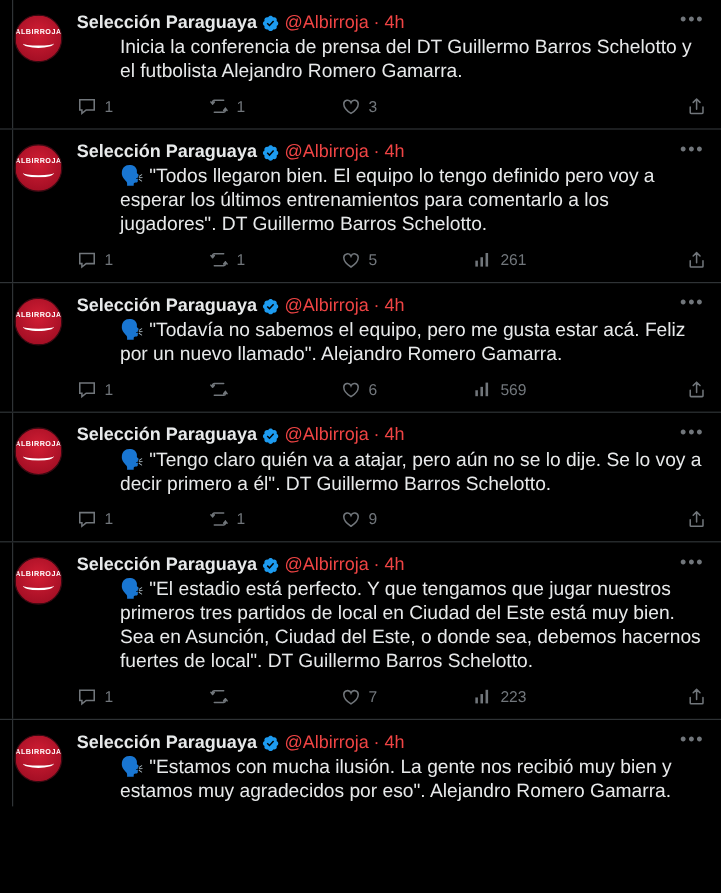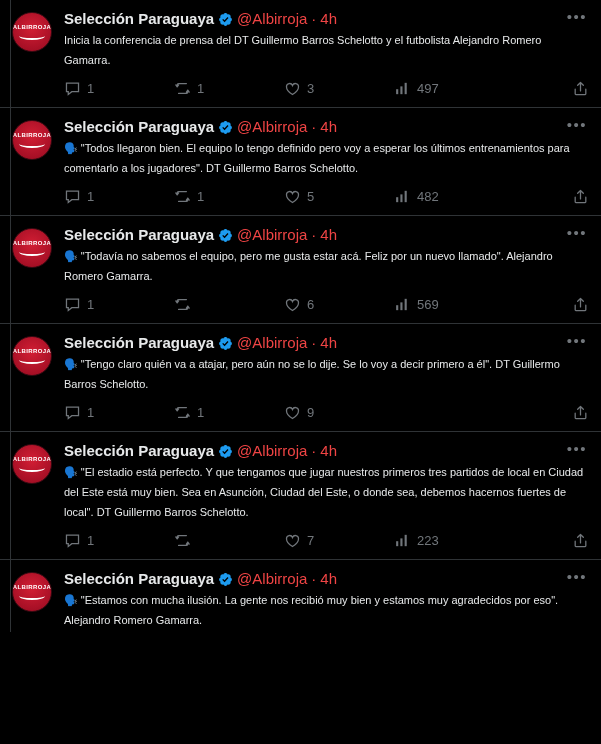--- a/index.html
+++ b/index.html
@@ -102,26 +102,27 @@
     right: 0;
     top: 0;
     color: #71767b;
     font-size: 15px;
     line-height: 14px;
     letter-spacing: 1.5px;
     padding: 0 2px;
     cursor: pointer;
   }
   .text {
-    font-size: 11px;
+    font-size: 16px;
     line-height: 20px;
     color: #e7e9ea;
     margin-top: 2px;
     white-space: pre-wrap;
     word-wrap: break-word;
+    margin-left: 36px;
   }
   .actions {
     display: flex;
     align-items: center;
     margin-top: 10px;
     margin-bottom: 8px;
     color: #71767b;
     font-size: 13px;
   }
   .action {
@@ -181,31 +182,86 @@
             <span class="count">1</span>
           </div>
           <div class="action a-like">
             <span>
               <svg viewBox="0 0 24 24" width="17" height="17">
                 <path fill="none" stroke="#71767b" stroke-width="1.8" d="M12 20.5S3.5 15.3 3.5 9.4a4.4 4.4 0 0 1 8.5-1.6 4.4 4.4 0 0 1 8.5 1.6c0 5.9-8.5 11.1-8.5 11.1z"></path>
               </svg>
             </span>
             <span class="count">3</span>
           </div>
+          <div class="action a-share">
+            <span>
+              <svg viewBox="0 0 24 24" width="17" height="17">
+                <path fill="none" stroke="#71767b" stroke-width="1.8" stroke-linecap="round" stroke-linejoin="round" d="M12 15.5V3.5m0 0L8 7.5M12 3.5l4 4M4.5 13v6.5a1 1 0 0 0 1 1h13a1 1 0 0 0 1-1V13"></path>
+              </svg>
+            </span>
+          </div>
+        </div>
+      </div>
+    </div>
+    <div class="tweet">
+      <div class="thread-line"></div>
+      <div class="avatar-col">
+        <div class="avatar">
+          <div class="avatar-text">ALBIRROJA</div>
+          <div class="avatar-swoosh"></div>
+        </div>
+      </div>
+      <div class="body-col">
+        <div class="head-row">
+          <span class="name">Selección Paraguaya</span>
+          <span class="verified"><svg viewBox="0 0 24 24" width="15" height="15" aria-hidden="true">
+              <path fill="#1d9bf0" d="M22.25 12c0-1.43-.88-2.67-2.19-3.34.46-1.39.2-2.9-.81-3.91s-2.52-1.27-3.91-.81C14.67 2.63 13.43 1.75 12 1.75s-2.67.88-3.34 2.19c-1.39-.46-2.9-.2-3.91.81s-1.27 2.52-.81 3.91C2.63 9.33 1.75 10.57 1.75 12s.88 2.67 2.19 3.34c-.46 1.39-.2 2.9.81 3.91s2.52 1.27 3.91.81c.67 1.31 1.91 2.19 3.34 2.19s2.67-.88 3.34-2.19c1.39.46 2.9.2 3.91-.81s1.27-2.52.81-3.91c1.31-.67 2.19-1.91 2.19-3.34zm-11.71 4.2L6.8 12.46l1.41-1.42 2.26 2.26 4.8-5.23 1.47 1.36-6.2 6.77z"></path>
+            </svg></span>
+          <span class="handle">@Albirroja</span>
+          <span class="dot">·</span>
+          <span class="time">4h</span>
+          <span class="more">•••</span>
+        </div>
+        <div class="text">🗣️ "Todos llegaron bien. El equipo lo tengo definido pero voy a esperar los últimos entrenamientos para comentarlo a los jugadores". DT Guillermo Barros Schelotto.</div>
+        <div class="actions">
+          <div class="action a-reply">
+            <span>
+              <svg viewBox="0 0 24 24" width="17" height="17">
+                <path fill="none" stroke="#71767b" stroke-width="1.8" d="M3.5 4.5h17v12h-9.5l-5 4v-4h-2.5z"></path>
+              </svg>
+            </span>
+            <span class="count">1</span>
+          </div>
+          <div class="action a-retweet">
+            <span>
+              <svg viewBox="0 0 24 24" width="17" height="17">
+                <path fill="none" stroke="#71767b" stroke-width="1.8" stroke-linecap="round" stroke-linejoin="round" d="M4.5 9.5V7a2 2 0 0 1 2-2h11M4.5 9.5 2.5 7m2 2.5L6.5 7M19.5 14.5V17a2 2 0 0 1-2 2h-11M19.5 14.5l2 2.5m-2-2.5-2 2.5"></path>
+              </svg>
+            </span>
+            <span class="count">1</span>
+          </div>
+          <div class="action a-like">
+            <span>
+              <svg viewBox="0 0 24 24" width="17" height="17">
+                <path fill="none" stroke="#71767b" stroke-width="1.8" d="M12 20.5S3.5 15.3 3.5 9.4a4.4 4.4 0 0 1 8.5-1.6 4.4 4.4 0 0 1 8.5 1.6c0 5.9-8.5 11.1-8.5 11.1z"></path>
+              </svg>
+            </span>
+            <span class="count">5</span>
+          </div>
           <div class="action a-views">
             <span>
               <svg viewBox="0 0 24 24" width="17" height="17">
                 <g fill="#71767b">
                   <rect x="3" y="13" width="3" height="7"></rect>
                   <rect x="9" y="9" width="3" height="11"></rect>
                   <rect x="15" y="4" width="3" height="16"></rect>
                 </g>
               </svg>
             </span>
-            <span class="count">497</span>
+            <span class="count">261</span>
           </div>
           <div class="action a-share">
             <span>
               <svg viewBox="0 0 24 24" width="17" height="17">
                 <path fill="none" stroke="#71767b" stroke-width="1.8" stroke-linecap="round" stroke-linejoin="round" d="M12 15.5V3.5m0 0L8 7.5M12 3.5l4 4M4.5 13v6.5a1 1 0 0 0 1 1h13a1 1 0 0 0 1-1V13"></path>
               </svg>
             </span>
           </div>
         </div>
       </div>
@@ -222,57 +278,57 @@
         <div class="head-row">
           <span class="name">Selección Paraguaya</span>
           <span class="verified"><svg viewBox="0 0 24 24" width="15" height="15" aria-hidden="true">
               <path fill="#1d9bf0" d="M22.25 12c0-1.43-.88-2.67-2.19-3.34.46-1.39.2-2.9-.81-3.91s-2.52-1.27-3.91-.81C14.67 2.63 13.43 1.75 12 1.75s-2.67.88-3.34 2.19c-1.39-.46-2.9-.2-3.91.81s-1.27 2.52-.81 3.91C2.63 9.33 1.75 10.57 1.75 12s.88 2.67 2.19 3.34c-.46 1.39-.2 2.9.81 3.91s2.52 1.27 3.91.81c.67 1.31 1.91 2.19 3.34 2.19s2.67-.88 3.34-2.19c1.39.46 2.9.2 3.91-.81s1.27-2.52.81-3.91c1.31-.67 2.19-1.91 2.19-3.34zm-11.71 4.2L6.8 12.46l1.41-1.42 2.26 2.26 4.8-5.23 1.47 1.36-6.2 6.77z"></path>
             </svg></span>
           <span class="handle">@Albirroja</span>
           <span class="dot">·</span>
           <span class="time">4h</span>
           <span class="more">•••</span>
         </div>
-        <div class="text">🗣️ "Todos llegaron bien. El equipo lo tengo definido pero voy a esperar los últimos entrenamientos para comentarlo a los jugadores". DT Guillermo Barros Schelotto.</div>
+        <div class="text">🗣️ "Todavía no sabemos el equipo, pero me gusta estar acá. Feliz por un nuevo llamado". Alejandro Romero Gamarra.</div>
         <div class="actions">
           <div class="action a-reply">
             <span>
               <svg viewBox="0 0 24 24" width="17" height="17">
                 <path fill="none" stroke="#71767b" stroke-width="1.8" d="M3.5 4.5h17v12h-9.5l-5 4v-4h-2.5z"></path>
               </svg>
             </span>
             <span class="count">1</span>
           </div>
           <div class="action a-retweet">
             <span>
               <svg viewBox="0 0 24 24" width="17" height="17">
                 <path fill="none" stroke="#71767b" stroke-width="1.8" stroke-linecap="round" stroke-linejoin="round" d="M4.5 9.5V7a2 2 0 0 1 2-2h11M4.5 9.5 2.5 7m2 2.5L6.5 7M19.5 14.5V17a2 2 0 0 1-2 2h-11M19.5 14.5l2 2.5m-2-2.5-2 2.5"></path>
               </svg>
             </span>
-            <span class="count">1</span>
+            <span class="count"></span>
           </div>
           <div class="action a-like">
             <span>
               <svg viewBox="0 0 24 24" width="17" height="17">
                 <path fill="none" stroke="#71767b" stroke-width="1.8" d="M12 20.5S3.5 15.3 3.5 9.4a4.4 4.4 0 0 1 8.5-1.6 4.4 4.4 0 0 1 8.5 1.6c0 5.9-8.5 11.1-8.5 11.1z"></path>
               </svg>
             </span>
-            <span class="count">5</span>
+            <span class="count">6</span>
           </div>
           <div class="action a-views">
             <span>
               <svg viewBox="0 0 24 24" width="17" height="17">
                 <g fill="#71767b">
                   <rect x="3" y="13" width="3" height="7"></rect>
                   <rect x="9" y="9" width="3" height="11"></rect>
                   <rect x="15" y="4" width="3" height="16"></rect>
                 </g>
               </svg>
             </span>
-            <span class="count">482</span>
+            <span class="count">569</span>
           </div>
           <div class="action a-share">
             <span>
               <svg viewBox="0 0 24 24" width="17" height="17">
                 <path fill="none" stroke="#71767b" stroke-width="1.8" stroke-linecap="round" stroke-linejoin="round" d="M12 15.5V3.5m0 0L8 7.5M12 3.5l4 4M4.5 13v6.5a1 1 0 0 0 1 1h13a1 1 0 0 0 1-1V13"></path>
               </svg>
             </span>
           </div>
         </div>
       </div>
@@ -289,178 +345,111 @@
         <div class="head-row">
           <span class="name">Selección Paraguaya</span>
           <span class="verified"><svg viewBox="0 0 24 24" width="15" height="15" aria-hidden="true">
               <path fill="#1d9bf0" d="M22.25 12c0-1.43-.88-2.67-2.19-3.34.46-1.39.2-2.9-.81-3.91s-2.52-1.27-3.91-.81C14.67 2.63 13.43 1.75 12 1.75s-2.67.88-3.34 2.19c-1.39-.46-2.9-.2-3.91.81s-1.27 2.52-.81 3.91C2.63 9.33 1.75 10.57 1.75 12s.88 2.67 2.19 3.34c-.46 1.39-.2 2.9.81 3.91s2.52 1.27 3.91.81c.67 1.31 1.91 2.19 3.34 2.19s2.67-.88 3.34-2.19c1.39.46 2.9.2 3.91-.81s1.27-2.52.81-3.91c1.31-.67 2.19-1.91 2.19-3.34zm-11.71 4.2L6.8 12.46l1.41-1.42 2.26 2.26 4.8-5.23 1.47 1.36-6.2 6.77z"></path>
             </svg></span>
           <span class="handle">@Albirroja</span>
           <span class="dot">·</span>
           <span class="time">4h</span>
           <span class="more">•••</span>
         </div>
-        <div class="text">🗣️ "Todavía no sabemos el equipo, pero me gusta estar acá. Feliz por un nuevo llamado". Alejandro Romero Gamarra.</div>
+        <div class="text">🗣️ "Tengo claro quién va a atajar, pero aún no se lo dije. Se lo voy a decir primero a él". DT Guillermo Barros Schelotto.</div>
         <div class="actions">
           <div class="action a-reply">
             <span>
               <svg viewBox="0 0 24 24" width="17" height="17">
                 <path fill="none" stroke="#71767b" stroke-width="1.8" d="M3.5 4.5h17v12h-9.5l-5 4v-4h-2.5z"></path>
               </svg>
             </span>
             <span class="count">1</span>
           </div>
           <div class="action a-retweet">
             <span>
               <svg viewBox="0 0 24 24" width="17" height="17">
                 <path fill="none" stroke="#71767b" stroke-width="1.8" stroke-linecap="round" stroke-linejoin="round" d="M4.5 9.5V7a2 2 0 0 1 2-2h11M4.5 9.5 2.5 7m2 2.5L6.5 7M19.5 14.5V17a2 2 0 0 1-2 2h-11M19.5 14.5l2 2.5m-2-2.5-2 2.5"></path>
               </svg>
             </span>
+            <span class="count">1</span>
+          </div>
+          <div class="action a-like">
+            <span>
+              <svg viewBox="0 0 24 24" width="17" height="17">
+                <path fill="none" stroke="#71767b" stroke-width="1.8" d="M12 20.5S3.5 15.3 3.5 9.4a4.4 4.4 0 0 1 8.5-1.6 4.4 4.4 0 0 1 8.5 1.6c0 5.9-8.5 11.1-8.5 11.1z"></path>
+              </svg>
+            </span>
+            <span class="count">9</span>
+          </div>
+          <div class="action a-share">
+            <span>
+              <svg viewBox="0 0 24 24" width="17" height="17">
+                <path fill="none" stroke="#71767b" stroke-width="1.8" stroke-linecap="round" stroke-linejoin="round" d="M12 15.5V3.5m0 0L8 7.5M12 3.5l4 4M4.5 13v6.5a1 1 0 0 0 1 1h13a1 1 0 0 0 1-1V13"></path>
+              </svg>
+            </span>
+          </div>
+        </div>
+      </div>
+    </div>
+    <div class="tweet">
+      <div class="thread-line"></div>
+      <div class="avatar-col">
+        <div class="avatar">
+          <div class="avatar-text">ALBIRROJA</div>
+          <div class="avatar-swoosh"></div>
+        </div>
+      </div>
+      <div class="body-col">
+        <div class="head-row">
+          <span class="name">Selección Paraguaya</span>
+          <span class="verified"><svg viewBox="0 0 24 24" width="15" height="15" aria-hidden="true">
+              <path fill="#1d9bf0" d="M22.25 12c0-1.43-.88-2.67-2.19-3.34.46-1.39.2-2.9-.81-3.91s-2.52-1.27-3.91-.81C14.67 2.63 13.43 1.75 12 1.75s-2.67.88-3.34 2.19c-1.39-.46-2.9-.2-3.91.81s-1.27 2.52-.81 3.91C2.63 9.33 1.75 10.57 1.75 12s.88 2.67 2.19 3.34c-.46 1.39-.2 2.9.81 3.91s2.52 1.27 3.91.81c.67 1.31 1.91 2.19 3.34 2.19s2.67-.88 3.34-2.19c1.39.46 2.9.2 3.91-.81s1.27-2.52.81-3.91c1.31-.67 2.19-1.91 2.19-3.34zm-11.71 4.2L6.8 12.46l1.41-1.42 2.26 2.26 4.8-5.23 1.47 1.36-6.2 6.77z"></path>
+            </svg></span>
+          <span class="handle">@Albirroja</span>
+          <span class="dot">·</span>
+          <span class="time">4h</span>
+          <span class="more">•••</span>
+        </div>
+        <div class="text">🗣️ "El estadio está perfecto. Y que tengamos que jugar nuestros primeros tres partidos de local en Ciudad del Este está muy bien. Sea en Asunción, Ciudad del Este, o donde sea, debemos hacernos fuertes de local". DT Guillermo Barros Schelotto.</div>
+        <div class="actions">
+          <div class="action a-reply">
+            <span>
+              <svg viewBox="0 0 24 24" width="17" height="17">
+                <path fill="none" stroke="#71767b" stroke-width="1.8" d="M3.5 4.5h17v12h-9.5l-5 4v-4h-2.5z"></path>
+              </svg>
+            </span>
+            <span class="count">1</span>
+          </div>
+          <div class="action a-retweet">
+            <span>
+              <svg viewBox="0 0 24 24" width="17" height="17">
+                <path fill="none" stroke="#71767b" stroke-width="1.8" stroke-linecap="round" stroke-linejoin="round" d="M4.5 9.5V7a2 2 0 0 1 2-2h11M4.5 9.5 2.5 7m2 2.5L6.5 7M19.5 14.5V17a2 2 0 0 1-2 2h-11M19.5 14.5l2 2.5m-2-2.5-2 2.5"></path>
+              </svg>
+            </span>
             <span class="count"></span>
           </div>
           <div class="action a-like">
             <span>
               <svg viewBox="0 0 24 24" width="17" height="17">
                 <path fill="none" stroke="#71767b" stroke-width="1.8" d="M12 20.5S3.5 15.3 3.5 9.4a4.4 4.4 0 0 1 8.5-1.6 4.4 4.4 0 0 1 8.5 1.6c0 5.9-8.5 11.1-8.5 11.1z"></path>
               </svg>
             </span>
-            <span class="count">6</span>
+            <span class="count">7</span>
           </div>
           <div class="action a-views">
             <span>
               <svg viewBox="0 0 24 24" width="17" height="17">
                 <g fill="#71767b">
                   <rect x="3" y="13" width="3" height="7"></rect>
                   <rect x="9" y="9" width="3" height="11"></rect>
                   <rect x="15" y="4" width="3" height="16"></rect>
                 </g>
               </svg>
             </span>
-            <span class="count">569</span>
-          </div>
-          <div class="action a-share">
-            <span>
-              <svg viewBox="0 0 24 24" width="17" height="17">
-                <path fill="none" stroke="#71767b" stroke-width="1.8" stroke-linecap="round" stroke-linejoin="round" d="M12 15.5V3.5m0 0L8 7.5M12 3.5l4 4M4.5 13v6.5a1 1 0 0 0 1 1h13a1 1 0 0 0 1-1V13"></path>
-              </svg>
-            </span>
-          </div>
-        </div>
-      </div>
-    </div>
-    <div class="tweet">
-      <div class="thread-line"></div>
-      <div class="avatar-col">
-        <div class="avatar">
-          <div class="avatar-text">ALBIRROJA</div>
-          <div class="avatar-swoosh"></div>
-        </div>
-      </div>
-      <div class="body-col">
-        <div class="head-row">
-          <span class="name">Selección Paraguaya</span>
-          <span class="verified"><svg viewBox="0 0 24 24" width="15" height="15" aria-hidden="true">
-              <path fill="#1d9bf0" d="M22.25 12c0-1.43-.88-2.67-2.19-3.34.46-1.39.2-2.9-.81-3.91s-2.52-1.27-3.91-.81C14.67 2.63 13.43 1.75 12 1.75s-2.67.88-3.34 2.19c-1.39-.46-2.9-.2-3.91.81s-1.27 2.52-.81 3.91C2.63 9.33 1.75 10.57 1.75 12s.88 2.67 2.19 3.34c-.46 1.39-.2 2.9.81 3.91s2.52 1.27 3.91.81c.67 1.31 1.91 2.19 3.34 2.19s2.67-.88 3.34-2.19c1.39.46 2.9.2 3.91-.81s1.27-2.52.81-3.91c1.31-.67 2.19-1.91 2.19-3.34zm-11.71 4.2L6.8 12.46l1.41-1.42 2.26 2.26 4.8-5.23 1.47 1.36-6.2 6.77z"></path>
-            </svg></span>
-          <span class="handle">@Albirroja</span>
-          <span class="dot">·</span>
-          <span class="time">4h</span>
-          <span class="more">•••</span>
-        </div>
-        <div class="text">🗣️ "Tengo claro quién va a atajar, pero aún no se lo dije. Se lo voy a decir primero a él". DT Guillermo Barros Schelotto.</div>
-        <div class="actions">
-          <div class="action a-reply">
-            <span>
-              <svg viewBox="0 0 24 24" width="17" height="17">
-                <path fill="none" stroke="#71767b" stroke-width="1.8" d="M3.5 4.5h17v12h-9.5l-5 4v-4h-2.5z"></path>
-              </svg>
-            </span>
-            <span class="count">1</span>
-          </div>
-          <div class="action a-retweet">
-            <span>
-              <svg viewBox="0 0 24 24" width="17" height="17">
-                <path fill="none" stroke="#71767b" stroke-width="1.8" stroke-linecap="round" stroke-linejoin="round" d="M4.5 9.5V7a2 2 0 0 1 2-2h11M4.5 9.5 2.5 7m2 2.5L6.5 7M19.5 14.5V17a2 2 0 0 1-2 2h-11M19.5 14.5l2 2.5m-2-2.5-2 2.5"></path>
-              </svg>
-            </span>
-            <span class="count">1</span>
-          </div>
-          <div class="action a-like">
-            <span>
-              <svg viewBox="0 0 24 24" width="17" height="17">
-                <path fill="none" stroke="#71767b" stroke-width="1.8" d="M12 20.5S3.5 15.3 3.5 9.4a4.4 4.4 0 0 1 8.5-1.6 4.4 4.4 0 0 1 8.5 1.6c0 5.9-8.5 11.1-8.5 11.1z"></path>
-              </svg>
-            </span>
-            <span class="count">9</span>
-          </div>
-          <div class="action a-share">
-            <span>
-              <svg viewBox="0 0 24 24" width="17" height="17">
-                <path fill="none" stroke="#71767b" stroke-width="1.8" stroke-linecap="round" stroke-linejoin="round" d="M12 15.5V3.5m0 0L8 7.5M12 3.5l4 4M4.5 13v6.5a1 1 0 0 0 1 1h13a1 1 0 0 0 1-1V13"></path>
-              </svg>
-            </span>
-          </div>
-        </div>
-      </div>
-    </div>
-    <div class="tweet">
-      <div class="thread-line"></div>
-      <div class="avatar-col">
-        <div class="avatar">
-          <div class="avatar-text">ALBIRROJA</div>
-          <div class="avatar-swoosh"></div>
-        </div>
-      </div>
-      <div class="body-col">
-        <div class="head-row">
-          <span class="name">Selección Paraguaya</span>
-          <span class="verified"><svg viewBox="0 0 24 24" width="15" height="15" aria-hidden="true">
-              <path fill="#1d9bf0" d="M22.25 12c0-1.43-.88-2.67-2.19-3.34.46-1.39.2-2.9-.81-3.91s-2.52-1.27-3.91-.81C14.67 2.63 13.43 1.75 12 1.75s-2.67.88-3.34 2.19c-1.39-.46-2.9-.2-3.91.81s-1.27 2.52-.81 3.91C2.63 9.33 1.75 10.57 1.75 12s.88 2.67 2.19 3.34c-.46 1.39-.2 2.9.81 3.91s2.52 1.27 3.91.81c.67 1.31 1.91 2.19 3.34 2.19s2.67-.88 3.34-2.19c1.39.46 2.9.2 3.91-.81s1.27-2.52.81-3.91c1.31-.67 2.19-1.91 2.19-3.34zm-11.71 4.2L6.8 12.46l1.41-1.42 2.26 2.26 4.8-5.23 1.47 1.36-6.2 6.77z"></path>
-            </svg></span>
-          <span class="handle">@Albirroja</span>
-          <span class="dot">·</span>
-          <span class="time">4h</span>
-          <span class="more">•••</span>
-        </div>
-        <div class="text">🗣️ "El estadio está perfecto. Y que tengamos que jugar nuestros primeros tres partidos de local en Ciudad del Este está muy bien. Sea en Asunción, Ciudad del Este, o donde sea, debemos hacernos fuertes de local". DT Guillermo Barros Schelotto.</div>
-        <div class="actions">
-          <div class="action a-reply">
-            <span>
-              <svg viewBox="0 0 24 24" width="17" height="17">
-                <path fill="none" stroke="#71767b" stroke-width="1.8" d="M3.5 4.5h17v12h-9.5l-5 4v-4h-2.5z"></path>
-              </svg>
-            </span>
-            <span class="count">1</span>
-          </div>
-          <div class="action a-retweet">
-            <span>
-              <svg viewBox="0 0 24 24" width="17" height="17">
-                <path fill="none" stroke="#71767b" stroke-width="1.8" stroke-linecap="round" stroke-linejoin="round" d="M4.5 9.5V7a2 2 0 0 1 2-2h11M4.5 9.5 2.5 7m2 2.5L6.5 7M19.5 14.5V17a2 2 0 0 1-2 2h-11M19.5 14.5l2 2.5m-2-2.5-2 2.5"></path>
-              </svg>
-            </span>
-            <span class="count"></span>
-          </div>
-          <div class="action a-like">
-            <span>
-              <svg viewBox="0 0 24 24" width="17" height="17">
-                <path fill="none" stroke="#71767b" stroke-width="1.8" d="M12 20.5S3.5 15.3 3.5 9.4a4.4 4.4 0 0 1 8.5-1.6 4.4 4.4 0 0 1 8.5 1.6c0 5.9-8.5 11.1-8.5 11.1z"></path>
-              </svg>
-            </span>
-            <span class="count">7</span>
-          </div>
-          <div class="action a-views">
-            <span>
-              <svg viewBox="0 0 24 24" width="17" height="17">
-                <g fill="#71767b">
-                  <rect x="3" y="13" width="3" height="7"></rect>
-                  <rect x="9" y="9" width="3" height="11"></rect>
-                  <rect x="15" y="4" width="3" height="16"></rect>
-                </g>
-              </svg>
-            </span>
             <span class="count">223</span>
           </div>
           <div class="action a-share">
             <span>
               <svg viewBox="0 0 24 24" width="17" height="17">
                 <path fill="none" stroke="#71767b" stroke-width="1.8" stroke-linecap="round" stroke-linejoin="round" d="M12 15.5V3.5m0 0L8 7.5M12 3.5l4 4M4.5 13v6.5a1 1 0 0 0 1 1h13a1 1 0 0 0 1-1V13"></path>
               </svg>
             </span>
           </div>
         </div>

